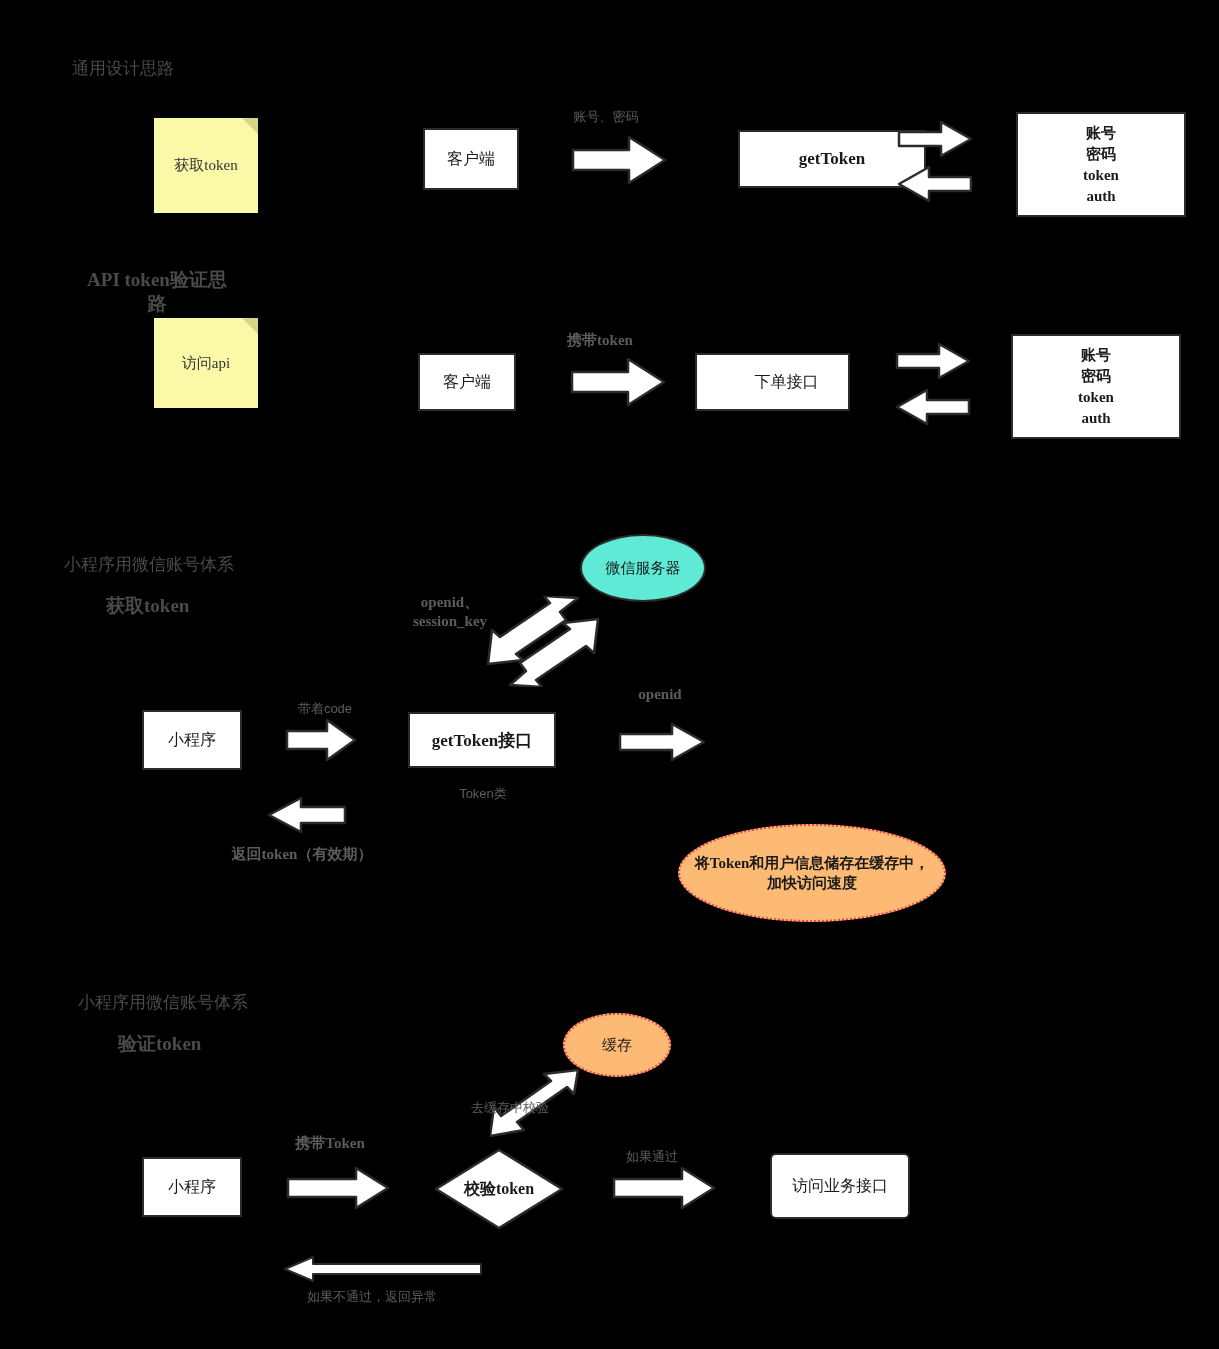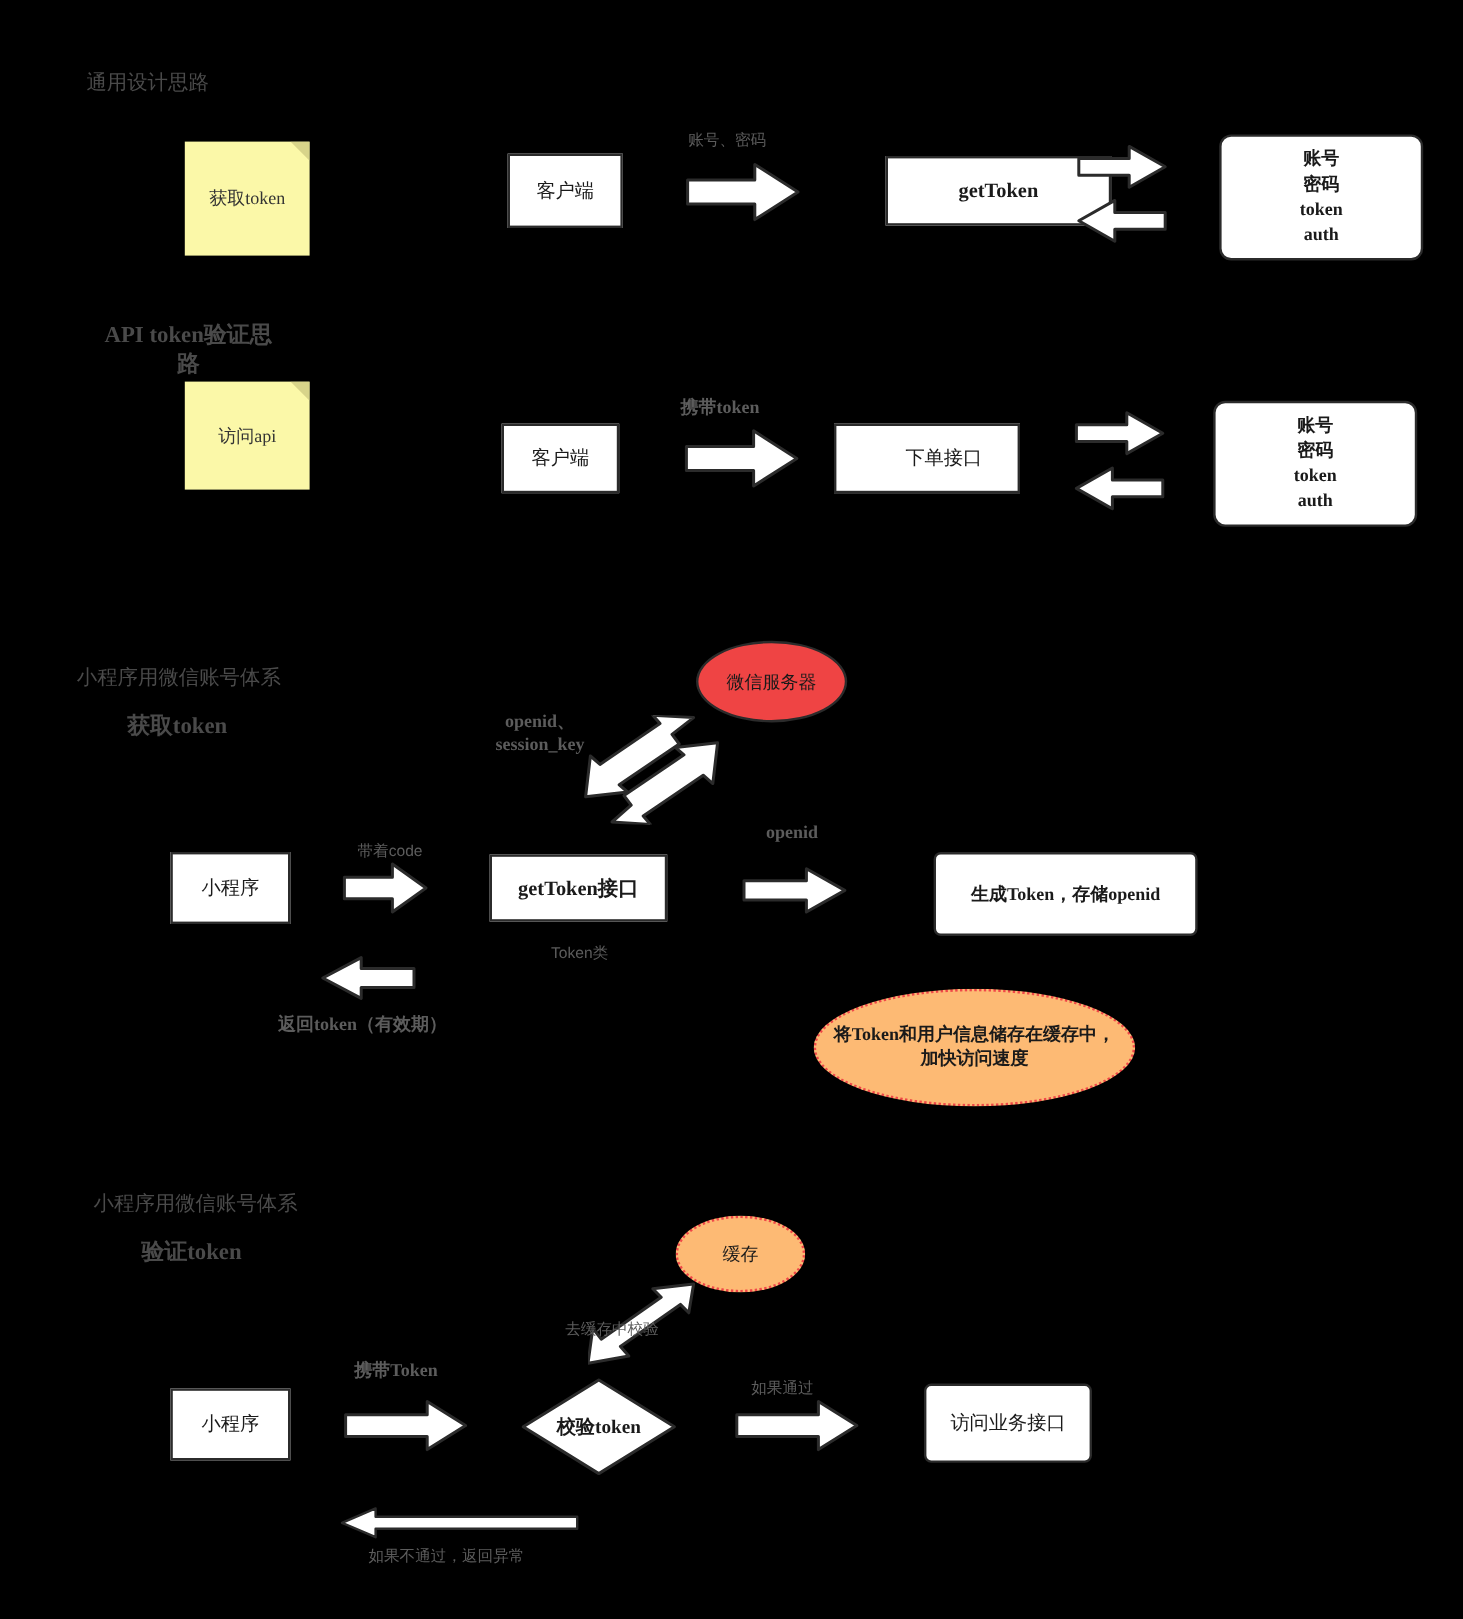--- a/index.html
+++ b/index.html
@@ -67,21 +67,20 @@
     color: #1a1a1a;
   }
   .node-box.sans  { font-family: "Liberation Sans", sans-serif; font-size: 16px; }
   .node-box.serif { font-family: "Liberation Serif", serif; font-weight: bold; font-size: 17px; }
   .node-box.multi {
     font-family: "Liberation Serif", serif;
     font-weight: bold;
     font-size: 15px;
     line-height: 21px;
     white-space: pre-line;
-    border-radius: 10px;
   }
   .node-box.rounded { border-radius: 6px; }
 
   
   .sticky {
     position: absolute;
     background: #fbf8a8;
     display: flex;
     align-items: center;
     justify-content: center;
@@ -96,21 +95,21 @@
     right: 0;
     width: 16px;
     height: 16px;
     background: #d8d48a;
     clip-path: polygon(0 0, 100% 100%, 100% 0);
   }
 
   
   .ellipse {
     position: absolute;
-    background: #ef4444;
+    background: #5eead4;
     border: 2px solid #2b2b2b;
     border-radius: 50%;
     box-sizing: border-box;
     display: flex;
     align-items: center;
     justify-content: center;
     text-align: center;
     color: #1a1a1a;
     font-family: "Liberation Sans", sans-serif;
     font-size: 15px;
@@ -263,21 +262,20 @@
   </div>
   <div class="edge-label-serif" style="left:222px; top:845px; width:160px;">返回token（有效期）</div>
 
   <div class="arrow" style="left:618px; top:722px;">
     <svg width="88" height="40" viewBox="0 0 88 40">
       <polygon points="2,12 54,12 54,2 86,20 54,38 54,28 2,28" fill="#ffffff" stroke="#2b2b2b" stroke-width="2.5" stroke-linejoin="round"></polygon>
     </svg>
   </div>
   <div class="edge-label-serif" style="left:600px; top:685px; width:120px;">openid</div>
 
-  <div class="node-box serif rounded" style="left:778px; top:710px; width:220px; height:70px; font-size:15px;">生成Token，存储openid</div>
 
   <div class="ellipse dotted-red note-txt" style="left:678px; top:824px; width:268px; height:98px;">将Token和用户信息储存在缓存中，
 加快访问速度</div>
 
   <div class="sec-title-sans" style="left:78px; top:992px;">小程序用微信账号体系</div>
   <div class="sec-title-serif" style="left:118px; top:1032px; width:150px; text-align:left;">验证token</div>
 
   <div class="ellipse dotted-red" style="left:563px; top:1013px; width:108px; height:64px;">缓存</div>
 
   <div class="arrow" style="left:490px; top:1068px;">

